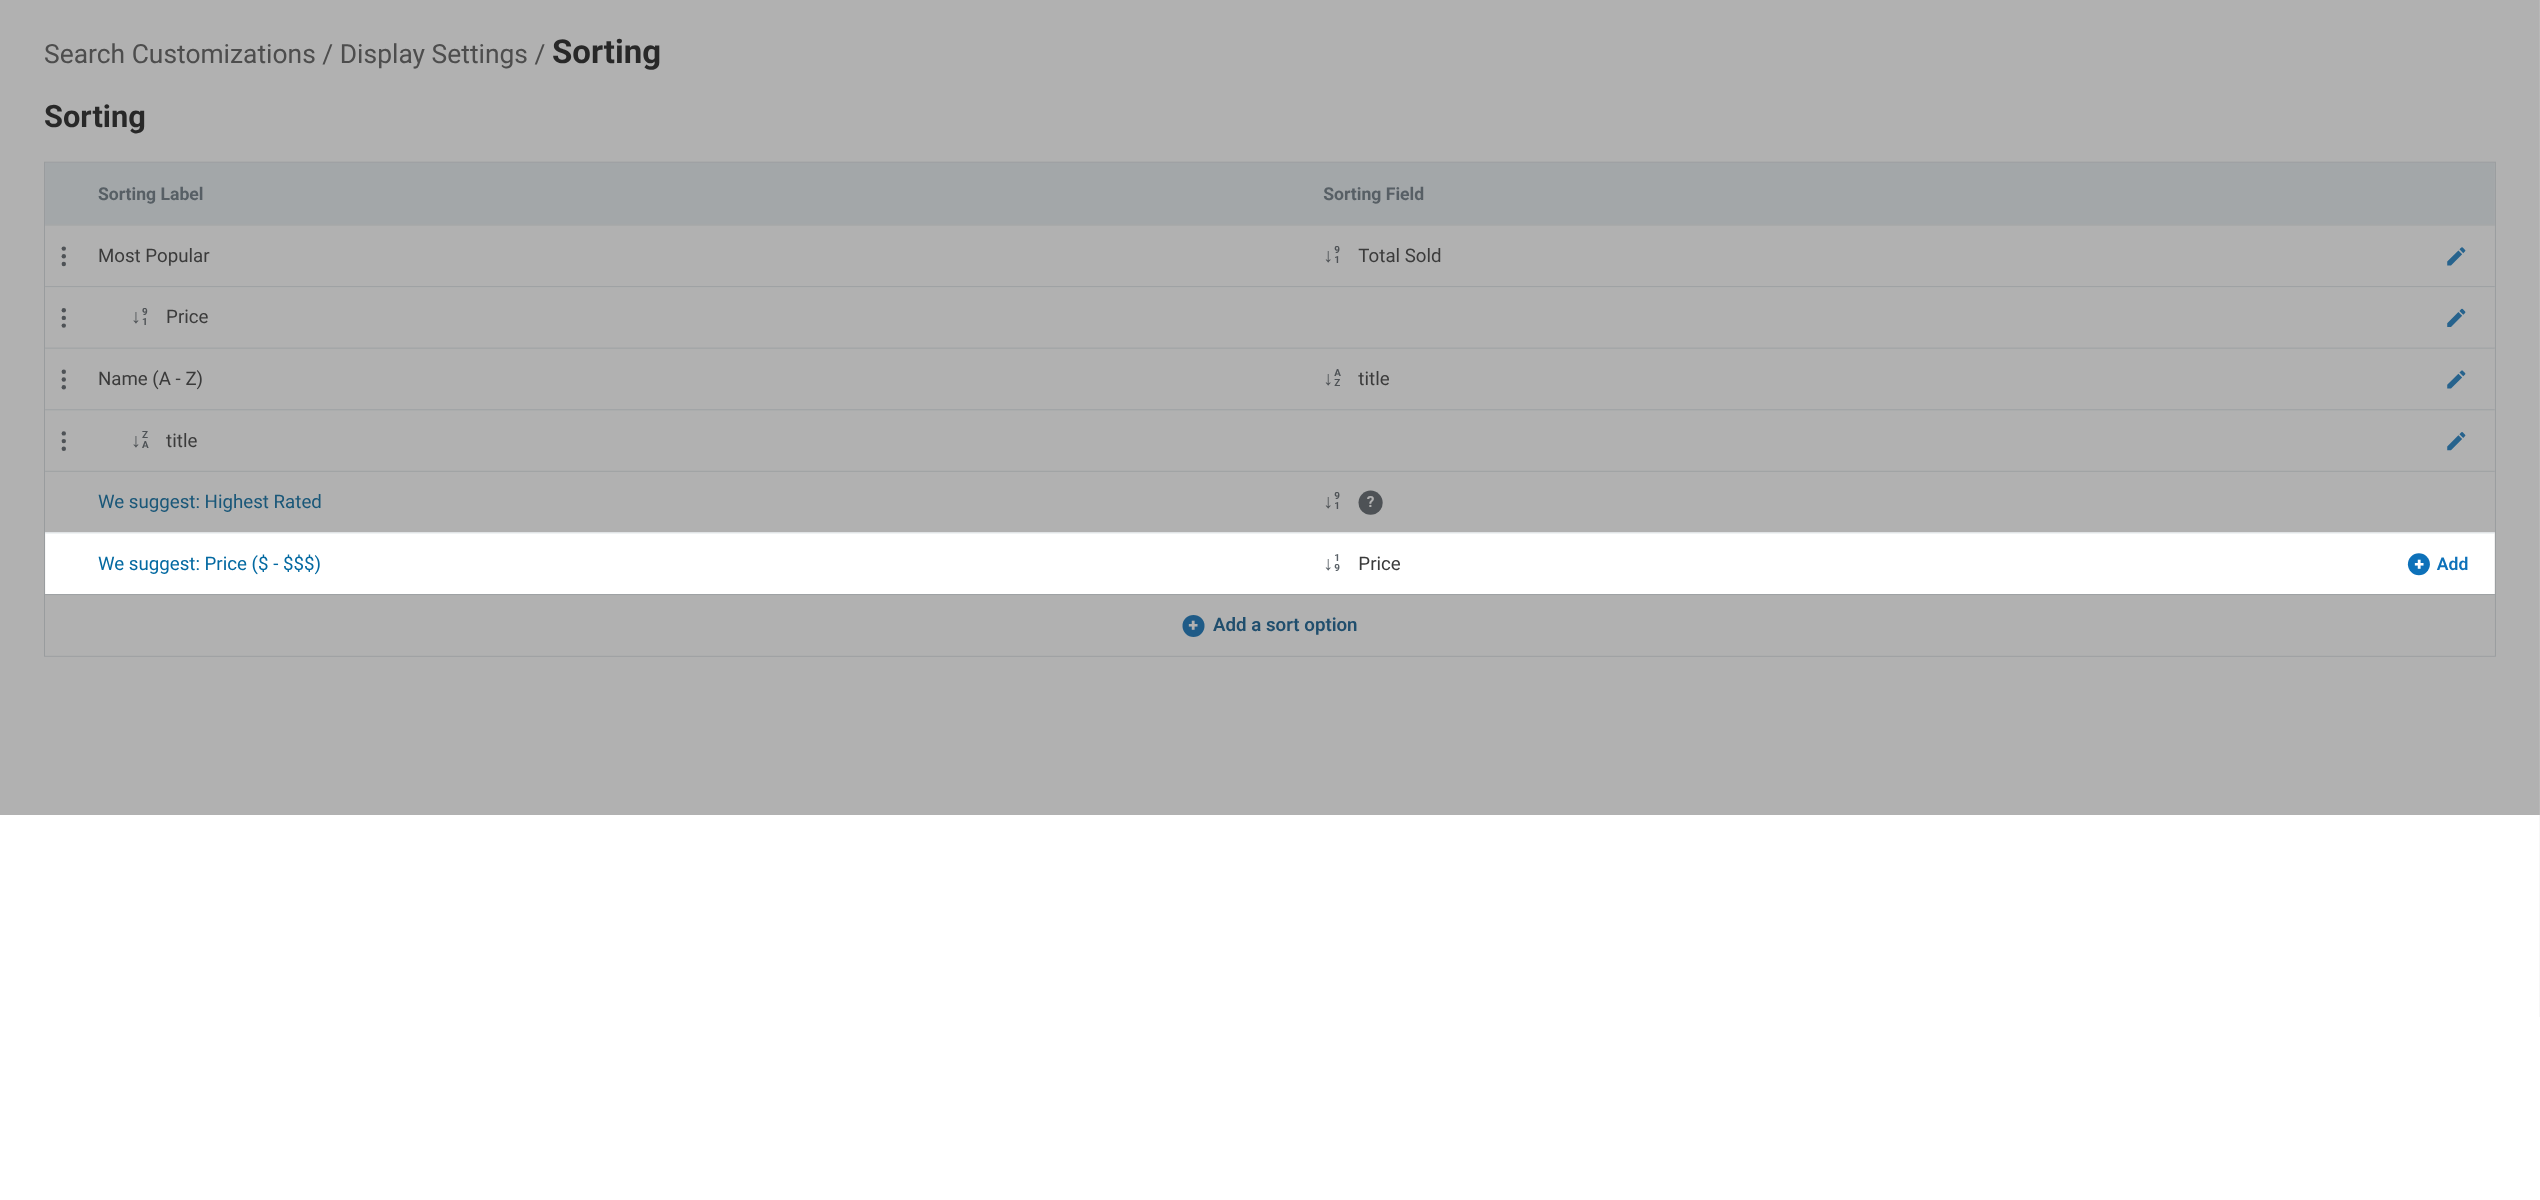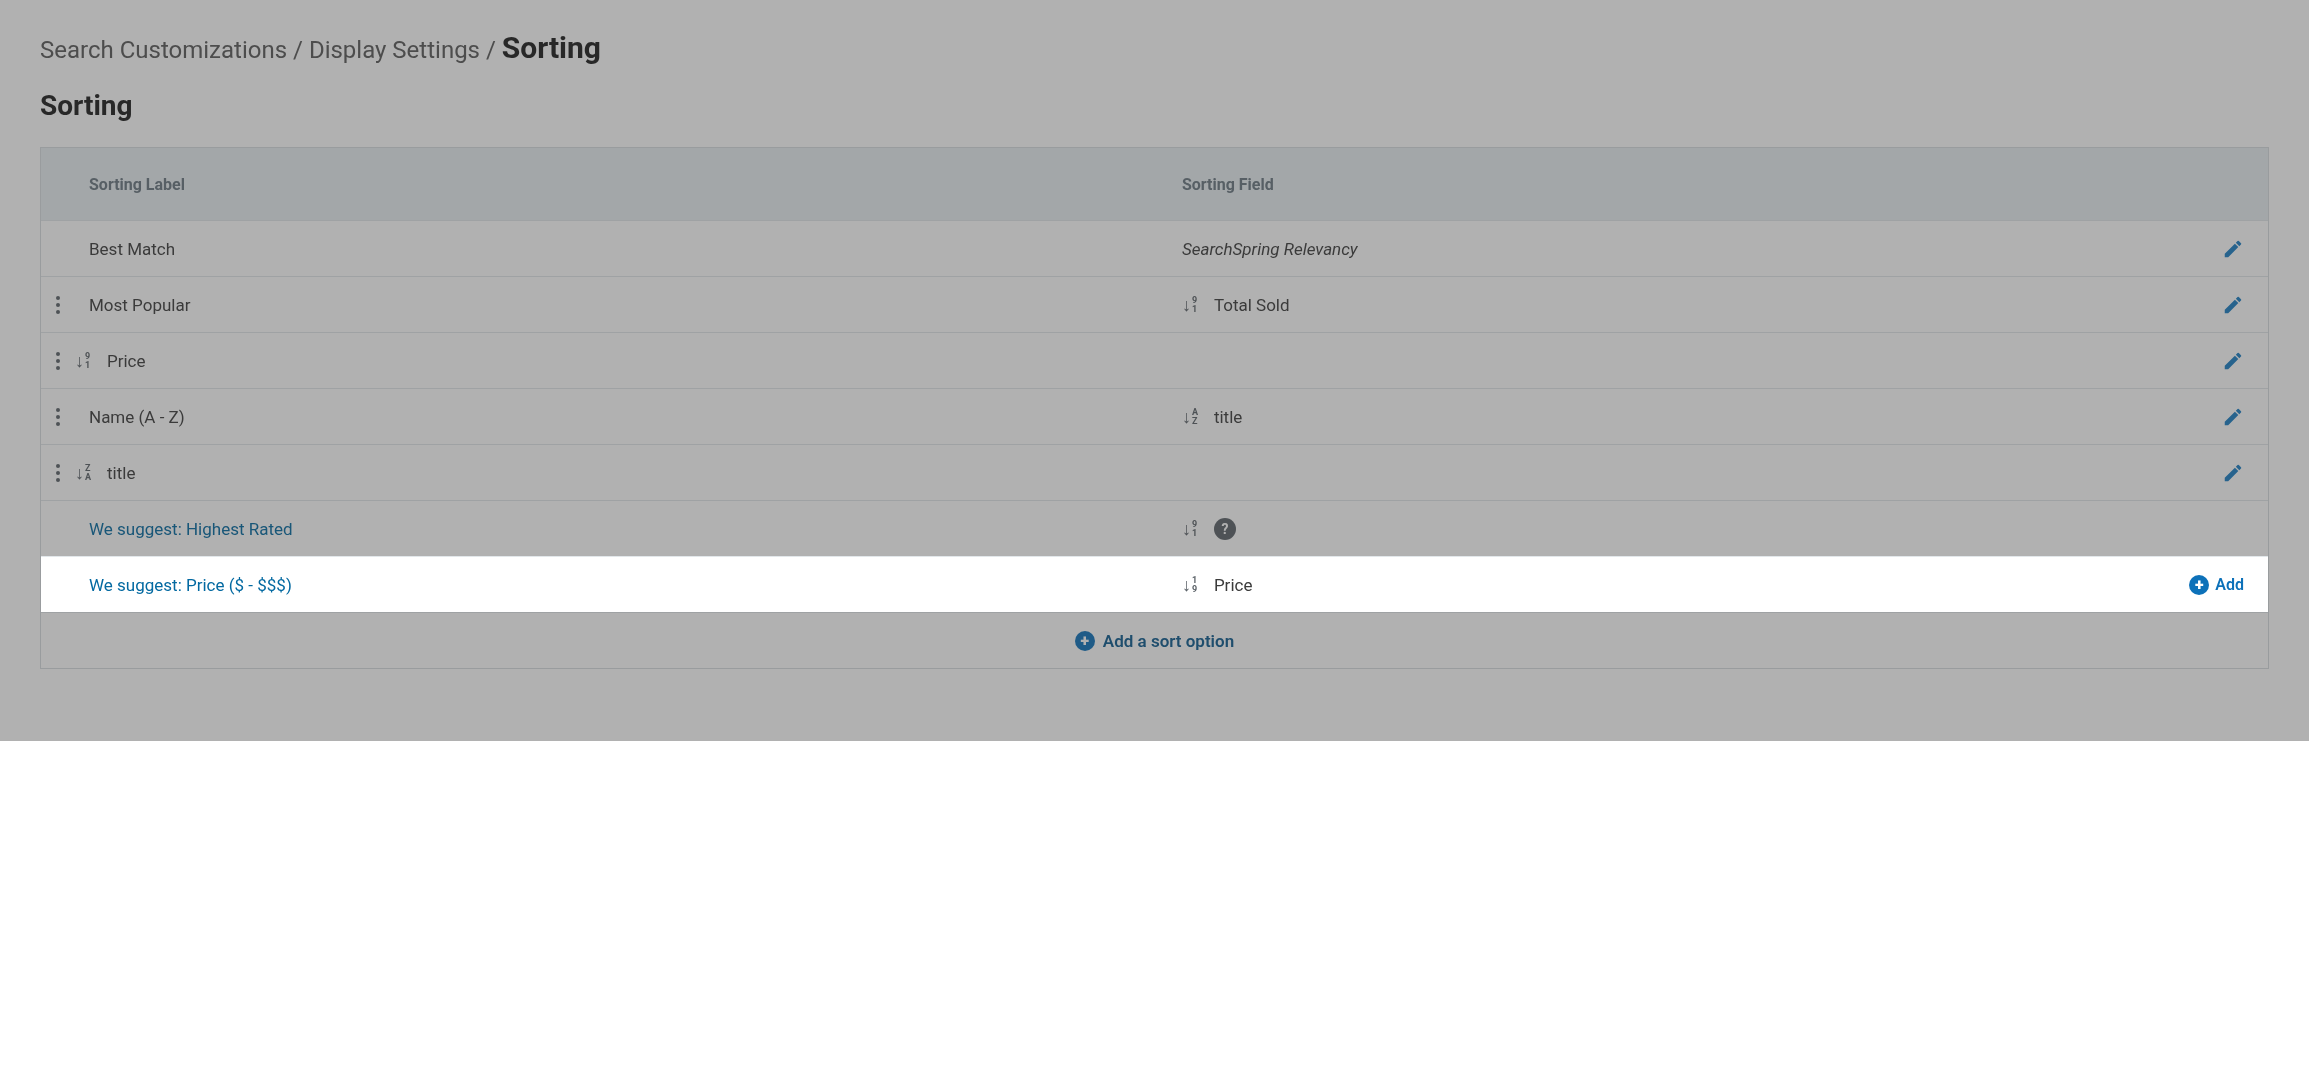--- a/index.html
+++ b/index.html
@@ -43,28 +43,28 @@
   }
   
   .table {
     border: 1px solid #d7dde0;
     width: 100%;
   }
   .thead {
     background: #e8eef2;
     display: flex;
     align-items: center;
-    height: 72px;
+    height: 56px;
     font-weight: 700;
     color: #697780;
     font-size: 16px;
   }
   .col-handle { width: 34px; flex: 0 0 34px; display:flex; align-items:center; justify-content:center; }
   .col-label  { flex: 1 1 50%; padding-left: 14px; display:flex; align-items:center; }
-  .col-field  { flex: 1 1 45%; display:flex; align-items:center; gap:10px; }
+  .col-field  { flex: 1 1 45%; display:flex; align-items:center; gap:10px;margin-left:44px; }
   .col-action { width: 90px; flex: 0 0 90px; display:flex; align-items:center; justify-content:flex-end; padding-right: 24px; gap:6px; }
 
   .row {
     display: flex;
     align-items: center;
     height: 56px;
     border-top: 1px solid #e2e7ea;
     font-size: 17px;
     color: #3b3b3b;
     background: #fff;
@@ -146,146 +146,130 @@
 
     <div class="thead">
       <div class="col-handle"></div>
       <div class="col-label">Sorting Label</div>
       <div class="col-field">Sorting Field</div>
       <div class="col-action"></div>
     </div>
 
     <div id="rows">
         <div class="row">
-          <div class="col-handle"></div>
+          <div class="col-handle">
+            <span class="dots">
+              <span></span>
+              <span></span>
+              <span></span>
+            </span>
+          </div>
           <div class="col-label">
-            <span class="">Best Match</span>
-          </div>
-          <div class="col-field">
-            <span class="italic">SearchSpring Relevancy</span>
+            <span class="">Most Popular</span>
+          </div>
+          <div class="col-field">
+            <span class="sort-icon">
+              <span class="arrow">↓</span>
+              <span class="digits">
+                <span>9</span>
+                <span>1</span>
+              </span>
+            </span>
+            <span class="">Total Sold</span>
           </div>
           <div class="col-action">
             <span class="pencil">
               <svg width="22" height="22" viewBox="0 0 24 24" fill="#1a7ec4">
                 <path d="M3 17.25V21h3.75L17.81 9.94l-3.75-3.75L3 17.25zM20.71 7.04a1 1 0 0 0 0-1.41l-2.34-2.34a1 1 0 0 0-1.41 0l-1.83 1.83 3.75 3.75 1.83-1.83z"></path>
               </svg>
             </span>
           </div>
         </div>
         <div class="row">
           <div class="col-handle">
             <span class="dots">
               <span></span>
               <span></span>
               <span></span>
             </span>
           </div>
-          <div class="col-label">
-            <span class="">Most Popular</span>
-          </div>
           <div class="col-field">
             <span class="sort-icon">
               <span class="arrow">↓</span>
               <span class="digits">
                 <span>9</span>
                 <span>1</span>
               </span>
             </span>
-            <span class="">Total Sold</span>
+            <span class="">Price</span>
           </div>
           <div class="col-action">
             <span class="pencil">
               <svg width="22" height="22" viewBox="0 0 24 24" fill="#1a7ec4">
                 <path d="M3 17.25V21h3.75L17.81 9.94l-3.75-3.75L3 17.25zM20.71 7.04a1 1 0 0 0 0-1.41l-2.34-2.34a1 1 0 0 0-1.41 0l-1.83 1.83 3.75 3.75 1.83-1.83z"></path>
               </svg>
             </span>
           </div>
         </div>
         <div class="row">
           <div class="col-handle">
             <span class="dots">
               <span></span>
               <span></span>
               <span></span>
             </span>
           </div>
-          <div class="col-field">
-            <span class="sort-icon">
-              <span class="arrow">↓</span>
-              <span class="digits">
-                <span>9</span>
-                <span>1</span>
-              </span>
-            </span>
-            <span class="">Price</span>
+          <div class="col-label">
+            <span class="">Name (A - Z)</span>
+          </div>
+          <div class="col-field">
+            <span class="sort-icon">
+              <span class="arrow">↓</span>
+              <span class="digits">
+                <span>A</span>
+                <span>Z</span>
+              </span>
+            </span>
+            <span class="">title</span>
           </div>
           <div class="col-action">
             <span class="pencil">
               <svg width="22" height="22" viewBox="0 0 24 24" fill="#1a7ec4">
                 <path d="M3 17.25V21h3.75L17.81 9.94l-3.75-3.75L3 17.25zM20.71 7.04a1 1 0 0 0 0-1.41l-2.34-2.34a1 1 0 0 0-1.41 0l-1.83 1.83 3.75 3.75 1.83-1.83z"></path>
               </svg>
             </span>
           </div>
         </div>
         <div class="row">
           <div class="col-handle">
             <span class="dots">
               <span></span>
               <span></span>
               <span></span>
             </span>
           </div>
-          <div class="col-label">
-            <span class="">Name (A - Z)</span>
-          </div>
-          <div class="col-field">
-            <span class="sort-icon">
-              <span class="arrow">↓</span>
-              <span class="digits">
+          <div class="col-field">
+            <span class="sort-icon">
+              <span class="arrow">↓</span>
+              <span class="digits">
+                <span>Z</span>
                 <span>A</span>
-                <span>Z</span>
               </span>
             </span>
             <span class="">title</span>
           </div>
           <div class="col-action">
             <span class="pencil">
               <svg width="22" height="22" viewBox="0 0 24 24" fill="#1a7ec4">
                 <path d="M3 17.25V21h3.75L17.81 9.94l-3.75-3.75L3 17.25zM20.71 7.04a1 1 0 0 0 0-1.41l-2.34-2.34a1 1 0 0 0-1.41 0l-1.83 1.83 3.75 3.75 1.83-1.83z"></path>
               </svg>
             </span>
           </div>
         </div>
         <div class="row">
-          <div class="col-handle">
-            <span class="dots">
-              <span></span>
-              <span></span>
-              <span></span>
-            </span>
-          </div>
-          <div class="col-field">
-            <span class="sort-icon">
-              <span class="arrow">↓</span>
-              <span class="digits">
-                <span>Z</span>
-                <span>A</span>
-              </span>
-            </span>
-            <span class="">title</span>
-          </div>
-          <div class="col-action">
-            <span class="pencil">
-              <svg width="22" height="22" viewBox="0 0 24 24" fill="#1a7ec4">
-                <path d="M3 17.25V21h3.75L17.81 9.94l-3.75-3.75L3 17.25zM20.71 7.04a1 1 0 0 0 0-1.41l-2.34-2.34a1 1 0 0 0-1.41 0l-1.83 1.83 3.75 3.75 1.83-1.83z"></path>
-              </svg>
-            </span>
-          </div>
-        </div>
-        <div class="row">
           <div class="col-handle"></div>
           <div class="col-label">
             <span class="muted">We suggest: Highest Rated</span>
           </div>
           <div class="col-field">
             <span class="sort-icon">
               <span class="arrow">↓</span>
               <span class="digits">
                 <span>9</span>
                 <span>1</span>

